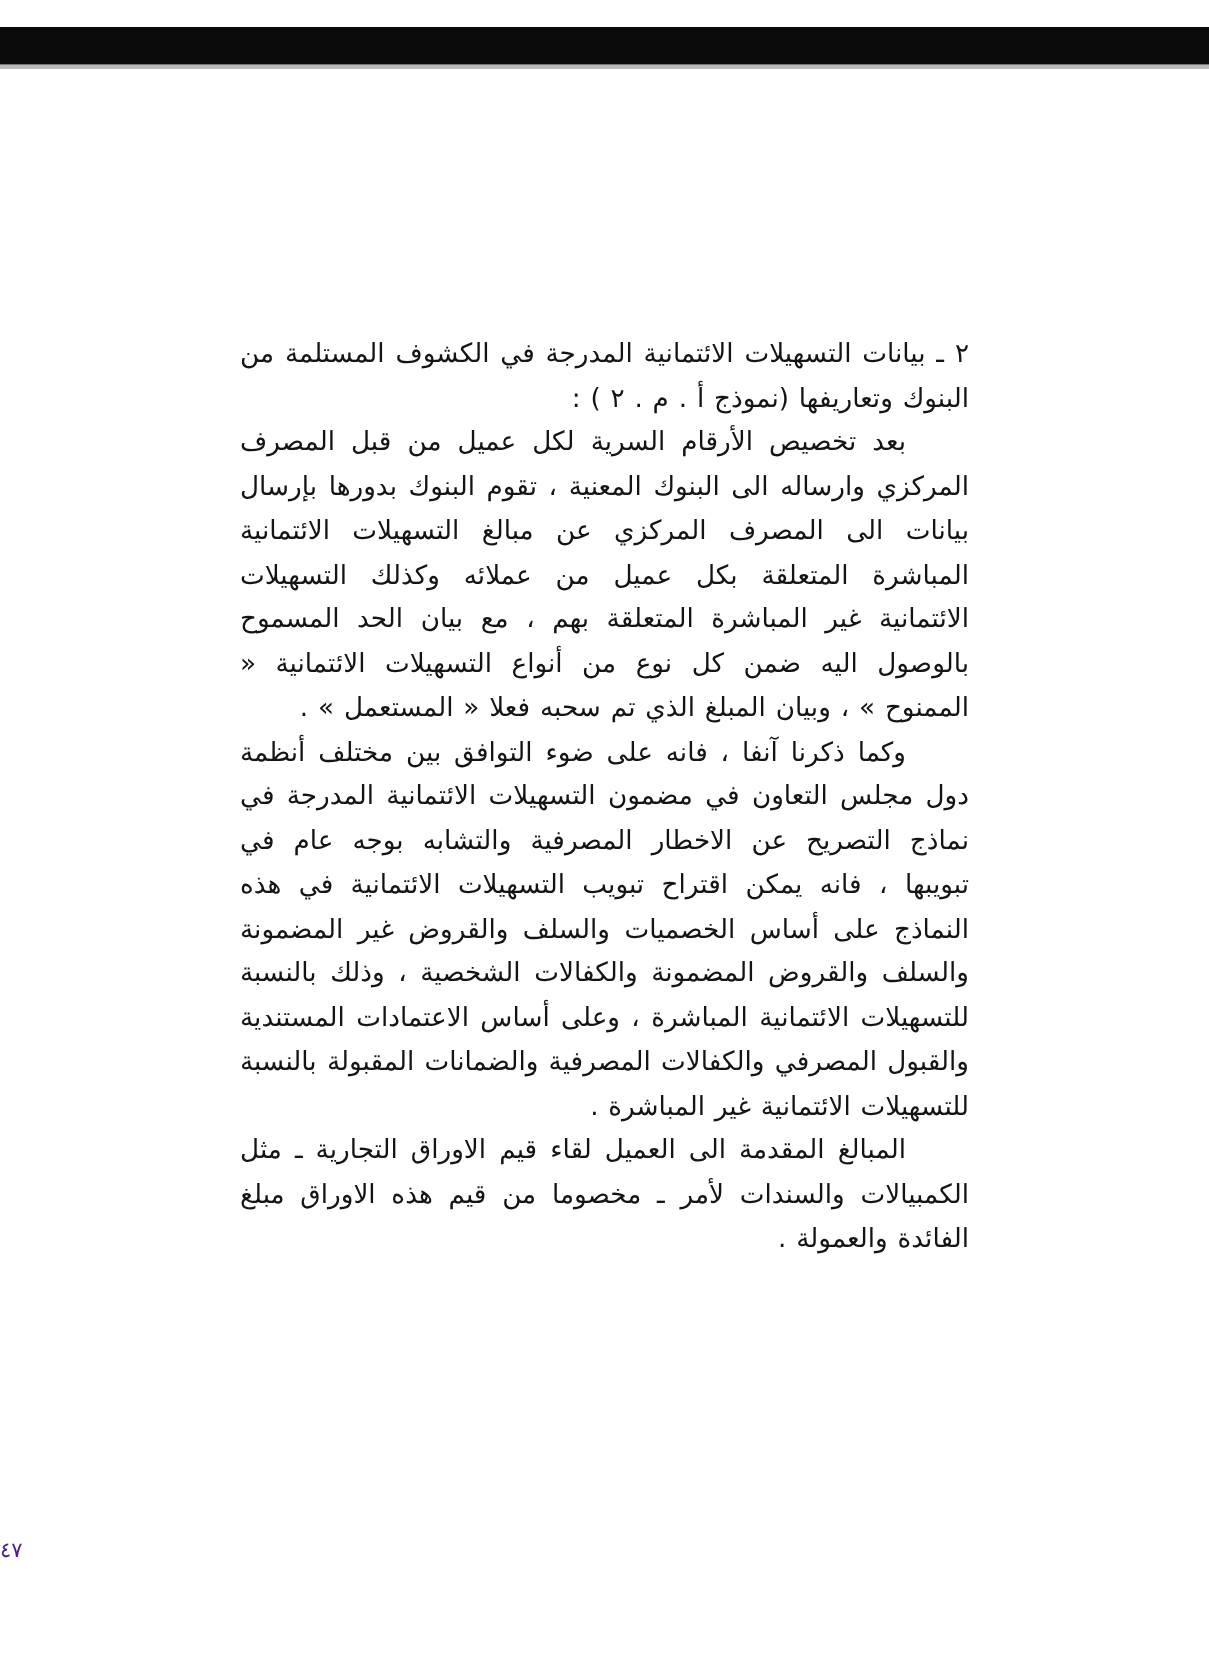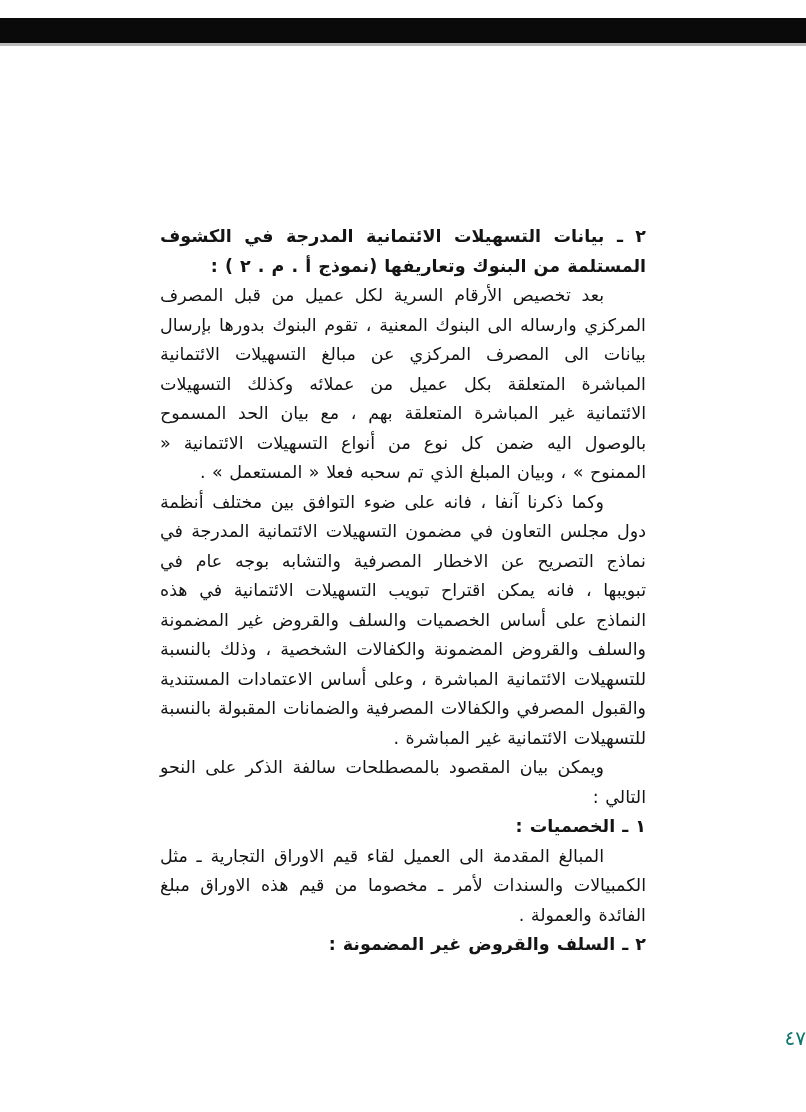--- a/index.html
+++ b/index.html
@@ -41,61 +41,58 @@
   }
   .content p {
     margin: 0;
     font-size: 17.5px;
     line-height: 29.5px;
     text-align: justify;
     text-align-last: right;
     word-spacing: 1px;
   }
   .heading {
-    font-weight: bold;
+    font-weight: normal;
   }
   .term-title {
     font-weight: bold;
   }
   .indent {
     text-indent: 2.4em;
   }
   .page-number {
     position: absolute;
     top: 1026px;
     left: 0;
     width: 806px;
-    text-align: right;
-    font-size: 20px;
-    color: #0f766e;
+    text-align: left;
+    font-size: 14px;
+    color: #4c1d95;
   }
 </style>
 </head>
 <body>
 
 <div>
 
   <div class="scan-strip"></div>
   <div class="scan-strip-edge"></div>
 
   <div class="content">
 
     <p class="heading">٢ ـ بيانات التسهيلات الائتمانية المدرجة في الكشوف المستلمة من البنوك وتعاريفها (نموذج أ . م . ٢ ) :</p>
 
     <p class="indent">بعد تخصيص الأرقام السرية لكل عميل من قبل المصرف المركزي وارساله الى البنوك المعنية ، تقوم البنوك بدورها بإرسال بيانات الى المصرف المركزي عن مبالغ التسهيلات الائتمانية المباشرة المتعلقة بكل عميل من عملائه وكذلك التسهيلات الائتمانية غير المباشرة المتعلقة بهم ، مع بيان الحد المسموح بالوصول اليه ضمن كل نوع من أنواع التسهيلات الائتمانية « الممنوح » ، وبيان المبلغ الذي تم سحبه فعلا « المستعمل » .</p>
 
     <p class="indent">وكما ذكرنا آنفا ، فانه على ضوء التوافق بين مختلف أنظمة دول مجلس التعاون في مضمون التسهيلات الائتمانية المدرجة في نماذج التصريح عن الاخطار المصرفية والتشابه بوجه عام في تبويبها ، فانه يمكن اقتراح تبويب التسهيلات الائتمانية في هذه النماذج على أساس الخصميات والسلف والقروض غير المضمونة والسلف والقروض المضمونة والكفالات الشخصية ، وذلك بالنسبة للتسهيلات الائتمانية المباشرة ، وعلى أساس الاعتمادات المستندية والقبول المصرفي والكفالات المصرفية والضمانات المقبولة بالنسبة للتسهيلات الائتمانية غير المباشرة .</p>
 
-    <p class="indent">ويمكن بيان المقصود بالمصطلحات سالفة الذكر على النحو التالي :</p>
 
-    <p class="term-title">١ ـ الخصميات :</p>
 
     <p class="indent">المبالغ المقدمة الى العميل لقاء قيم الاوراق التجارية ـ مثل الكمبيالات والسندات لأمر ـ مخصوما من قيم هذه الاوراق مبلغ الفائدة والعمولة .</p>
 
-    <p class="term-title">٢ ـ السلف والقروض غير المضمونة :</p>
 
 
 
 
   </div>
 
   <div class="page-number">٤٧</div>
 
 </div>
 

